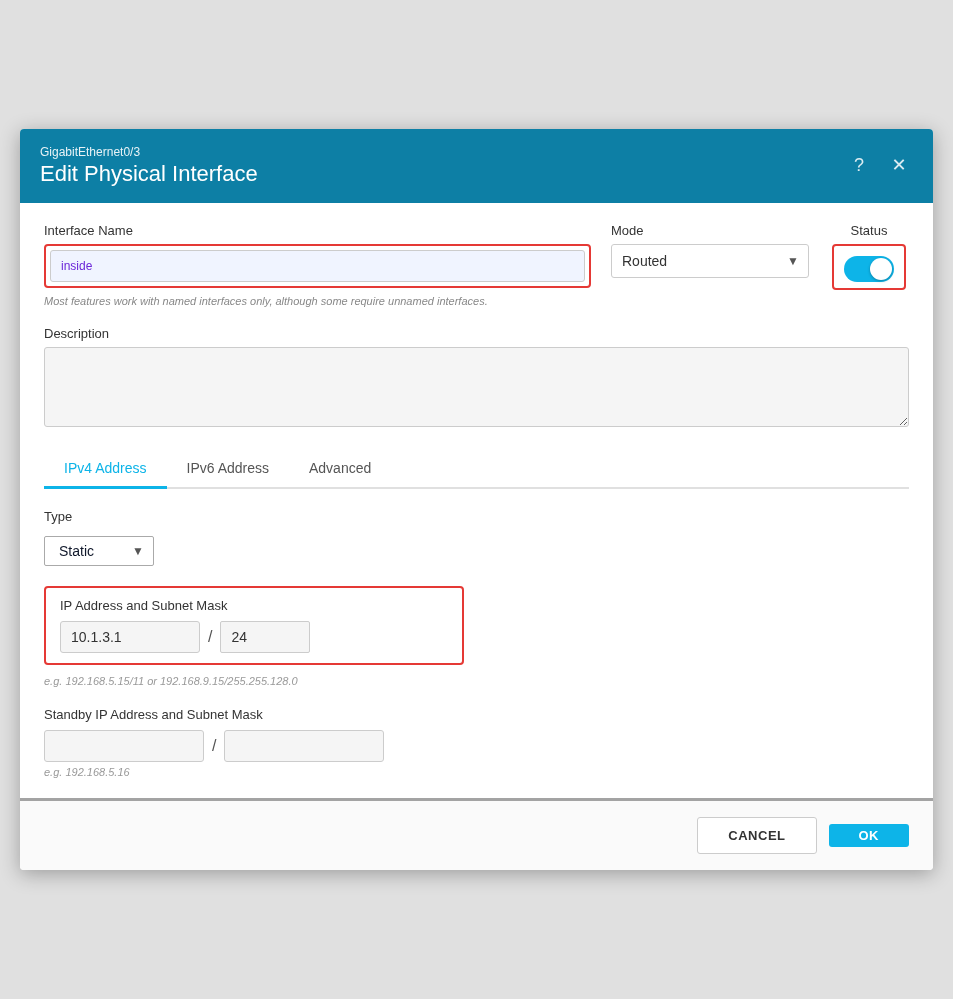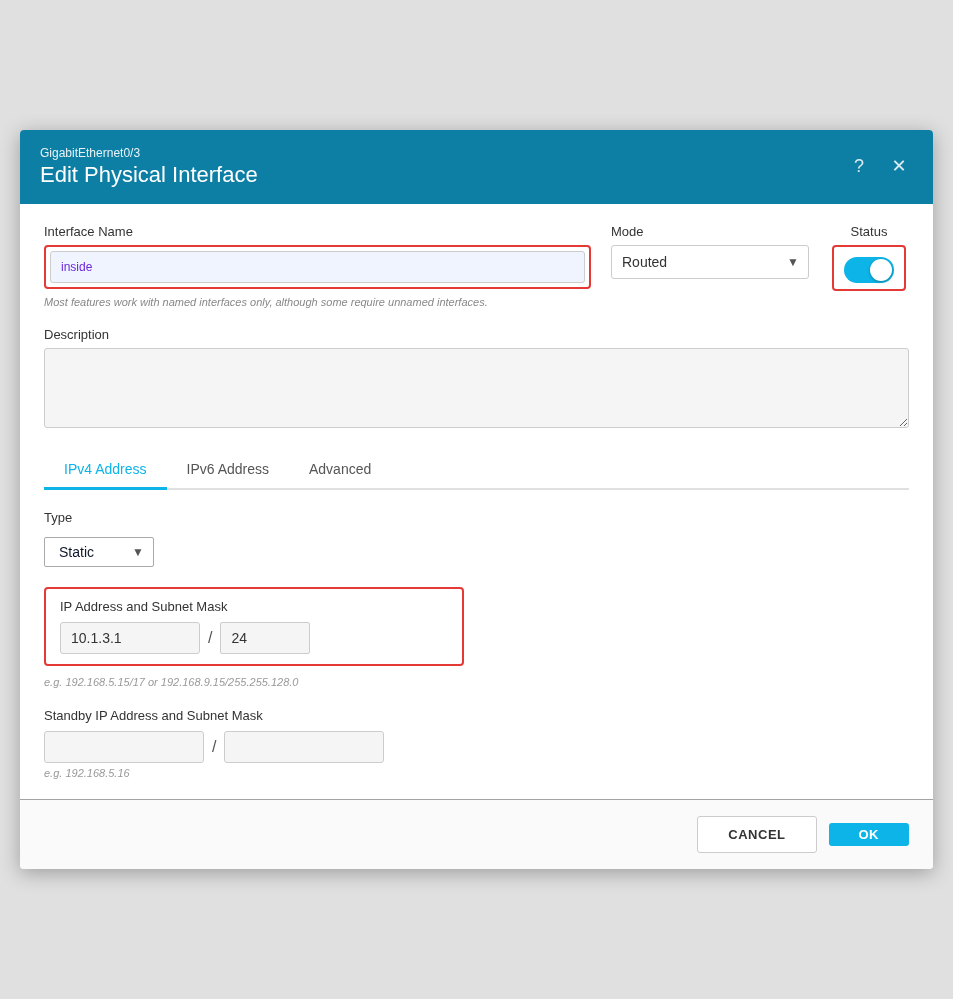--- a/index.html
+++ b/index.html
@@ -304,21 +304,21 @@
       font-size: 11px;
       color: #999;
       font-style: italic;
       margin-top: 4px;
     }
     .modal-footer {
       display: flex;
       justify-content: flex-end;
       align-items: center;
       padding: 16px 24px;
-      border-top: 1px solid #a3a3a3;
+      border-top: 3px solid #a3a3a3;
       background: #fafafa;
       gap: 12px;
     }
     .btn-cancel {
       padding: 10px 30px;
       border: 1px solid #ccc;
       border-radius: 3px;
       background: #fff;
       color: #333;
       font-size: 13px;
@@ -420,21 +420,21 @@
 
       
       <div style="border: 2px solid #e53935; border-radius: 4px; padding: 10px 14px; margin-bottom: 6px; display: inline-block; min-width: 420px;">
         <div class="ip-subnet-label">IP Address and Subnet Mask</div>
         <div class="ip-subnet-inputs">
           <input type="text" class="ip-input" value="10.1.3.1" style="">
           <span class="slash-divider">/</span>
           <input type="text" class="subnet-input" value="24" style="">
         </div>
       </div>
-      <div class="ip-hint">e.g. 192.168.5.15/17 or 192.168.9.15/255.255.128.0</div>
+      <div class="ip-hint">e.g. 192.168.5.15/11 or 192.168.9.15/255.255.128.0</div>
 
       
       <div class="standby-section">
         <div class="field-label">Standby IP Address and Subnet Mask</div>
         <div class="standby-inputs">
           <input type="text" class="standby-ip-input" style="">
           <span class="slash-divider">/</span>
           <input type="text" class="standby-subnet-input" style="">
         </div>
         <div class="standby-hint">e.g. 192.168.5.16</div>

